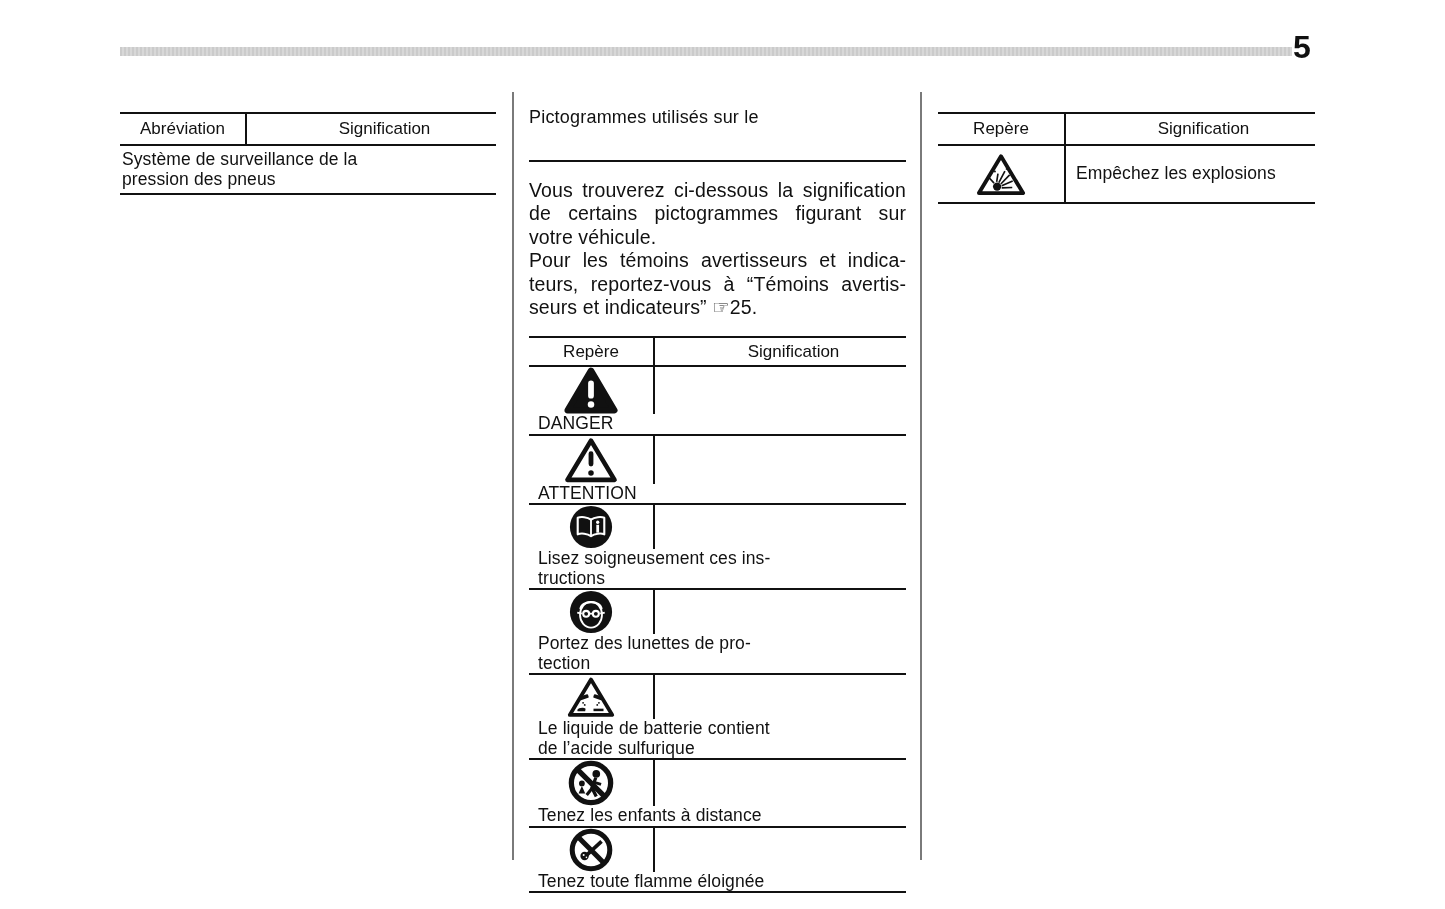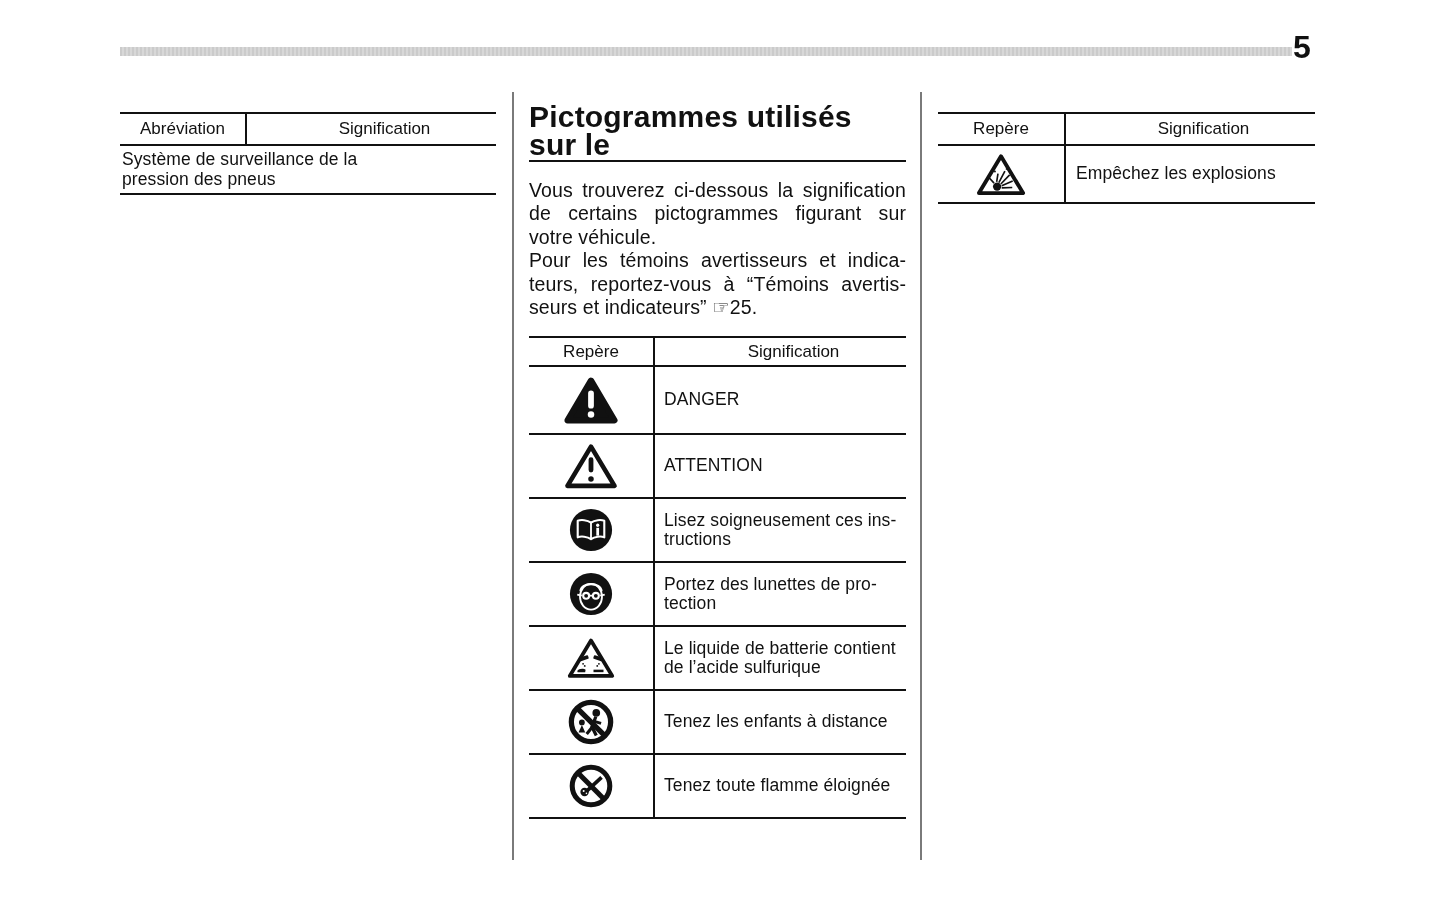--- a/index.html
+++ b/index.html
@@ -32,29 +32,29 @@
   
   .abbrev { left:120px; top:112px; width:376px; }
   .abbrev .c1 { width:125px; }
   .abbrev .headrow { height:30px; }
   .abbrev .bodyrow { height:47px; }
   .abbrev .bodyrow .c1 { justify-content:flex-start; padding-left:14px; }
   .abbrev .bodyrow .c2 { padding-left:2px; }
 
   
   .midcol { left:529px; width:377px; }
-  .title { top:103px; font-size:30px; font-weight:bold; line-height:28px; letter-spacing:0.2px; }
+  .title { top:103px; font-size:18px; font-weight:normal; line-height:28px; letter-spacing:0.2px; }
   .title-rule { top:160px; height:2px; background:#111; width:377px; }
   .bodytext { top:179px; font-size:19.5px; line-height:23.4px; letter-spacing:0.1px; }
   .jl { text-align:justify; text-align-last:justify; }
 
   .picto { top:336px; width:377px; }
   .picto .c1 { width:124px; }
   .picto .headrow { height:27px; }
-  .picto .bodyrow { min-height:62px; }
+  .picto .bodyrow { min-height:62px;flex-direction:column; }
   .picto .bodyrow .c2 { padding-left:9px; padding-right:4px; }
 
   
   .explo { left:938px; top:112px; width:377px; }
   .explo .c1 { width:126px; }
   .explo .headrow { height:30px; }
   .explo .bodyrow { height:56px; }
   .explo .bodyrow .c2 { padding-left:10px; }
 
   svg { display:block; }

